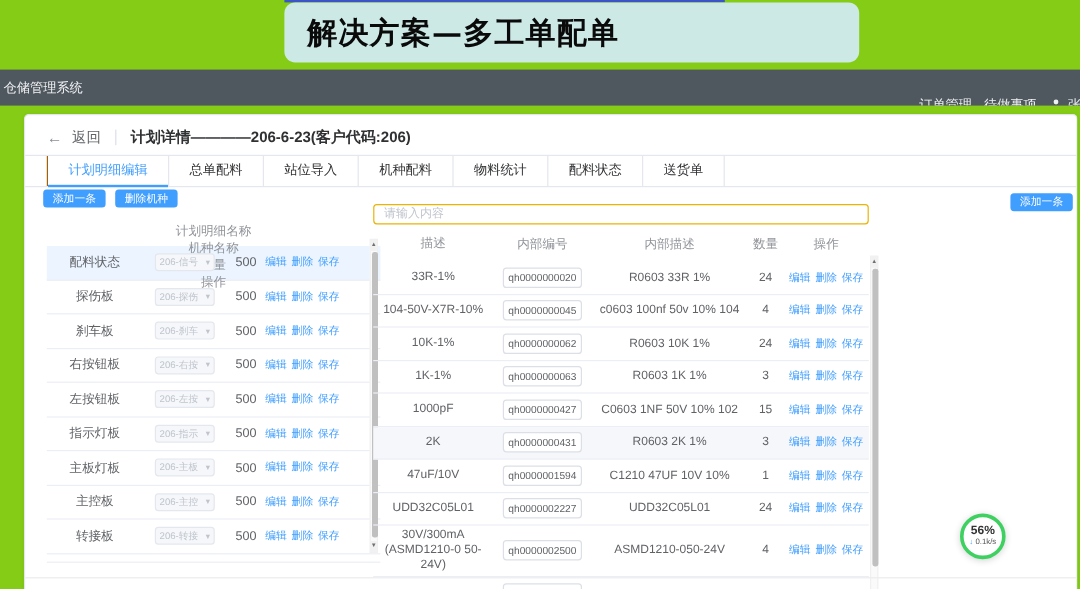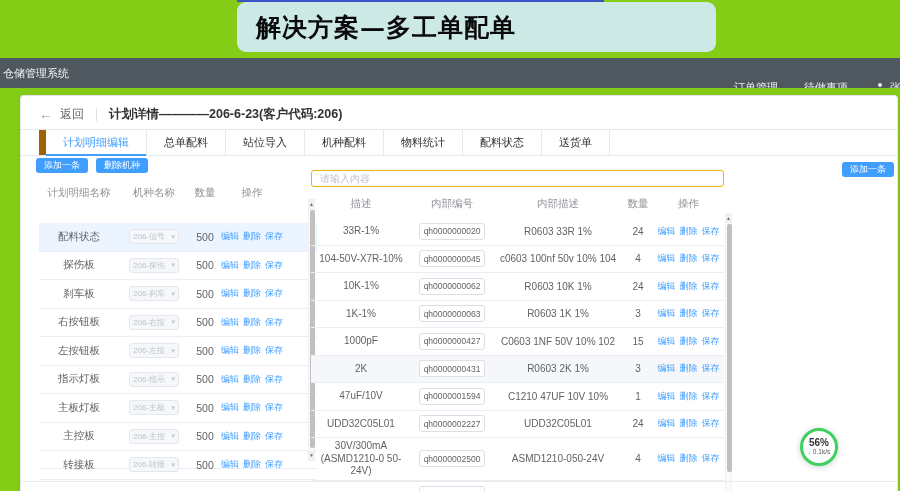--- a/index.html
+++ b/index.html
@@ -11,21 +11,21 @@
   .top-line { position:absolute; left:237px; top:0; width:367px; height:2px; background:#3b55c4; }
   .banner { position:absolute; left:237px; top:2px; width:479px; height:50px;
     background:#cde9e6; border-radius:9px; display:flex; align-items:center; padding-left:19px; }
   .banner-title { font-family:"DejaVu Serif","Liberation Serif",serif; font-weight:bold;
     font-size:25px; color:#0a0a0a; letter-spacing:1px; }
 
   
   .navbar { position:absolute; left:0; top:58px; width:900px; height:30px; background:#50585f;
     display:flex; align-items:center; color:#fff; overflow:hidden; }
   .brand { font-size:11px; margin-left:3px; color:#f2f4f6; }
-  .nav-right { margin-left:auto; display:flex; align-items:flex-end; gap:26px; padding-right:0;margin-top:28px; }
+  .nav-right { margin-left:auto; display:flex; align-items:flex-end; gap:10px; padding-right:0;margin-top:28px; }
   .nav-link { font-size:11px; color:#eef1f3; cursor:pointer; }
   .nav-link.u { text-decoration:underline; }
   .nav-user { display:flex; align-items:center; gap:4px; width:26px; }
   .user-icon svg { display:block; }
   .nav-user-name { font-size:11px; color:#eef1f3; white-space:nowrap; }
 
   
   .card { position:absolute; left:20px; top:95px; width:878px; height:396px; background:#fff;
     border:1px solid #e4e6ea; border-bottom:none; border-radius:4px 4px 0 0;
     box-shadow:0 1px 4px rgba(0,0,0,.06); }
@@ -34,34 +34,34 @@
   .back-arrow { font-size:13px; color:#8a8f96; }
   .back-label { font-size:12px; color:#606266; }
   .crumb-div { width:1px; height:13px; background:#dcdfe6; margin:0 4px; }
   .crumb-title { font-size:12.5px; color:#303133; font-weight:600; }
 
   
   .tabs { position:absolute; left:0; top:33px; width:100%; height:27px;
     border-top:1px solid #e4e7ed; border-bottom:1px solid #e4e7ed; display:flex; padding-left:18px; }
   .tab { font-size:11px; color:#303133; line-height:25px; padding:0 17px;
     border-right:1px solid #e4e7ed; cursor:pointer; position:relative; }
-  .tab:first-child { border-left:7px solid #a16207; }
+  .tab:first-child { border-left:1px solid #a16207; }
   .tab.active { color:#409eff; }
   .tab.active:after { content:""; position:absolute; left:0; bottom:-1px; width:100%; height:2px; background:#409eff; }
 
   
   .btn { display:inline-block; background:#409eff; color:#fff; font-size:9px; line-height:15px;
     height:15px; padding:0 8px; border:none; border-radius:3px; cursor:pointer; }
   .toolbar-left { position:absolute; left:15px; top:62px; display:flex; gap:8px; }
   .toolbar-right { position:absolute; right:3px; top:62px; }
 
   
   .left-panel { position:absolute; left:18px; top:90px; width:278px; height:283px; border-bottom:1px solid #ebeef5; }
   .lhead, .lrow { display:flex; align-items:center; }
-  .lhead { height:13px; margin-bottom:24px; }
+  .lhead { height:13px; margin-bottom:6px;flex-direction:column; }
   .lhead span { font-size:10.5px; color:#909399; text-align:center; }
   .c-name { width:80px; text-align:center; }
   .c-model { width:70px; display:flex; justify-content:center; }
   .c-qty { width:32px; text-align:center; }
   .c-ops { width:62px; display:flex; justify-content:center; gap:4px; }
   .lrow { height:28.5px; border-bottom:1px solid #ebeef5; font-size:10.5px; color:#606266; }
   .lrow.hl { background:#ecf5ff; }
   .op-link { font-size:9px; color:#409eff; text-decoration:none; cursor:pointer; white-space:nowrap; }
   .sel { width:50px; height:15px; background:#f5f7fa; border:1px solid #e4e7ed; border-radius:3px;
     display:flex; align-items:center; justify-content:space-between; padding:0 3px; cursor:pointer; }

